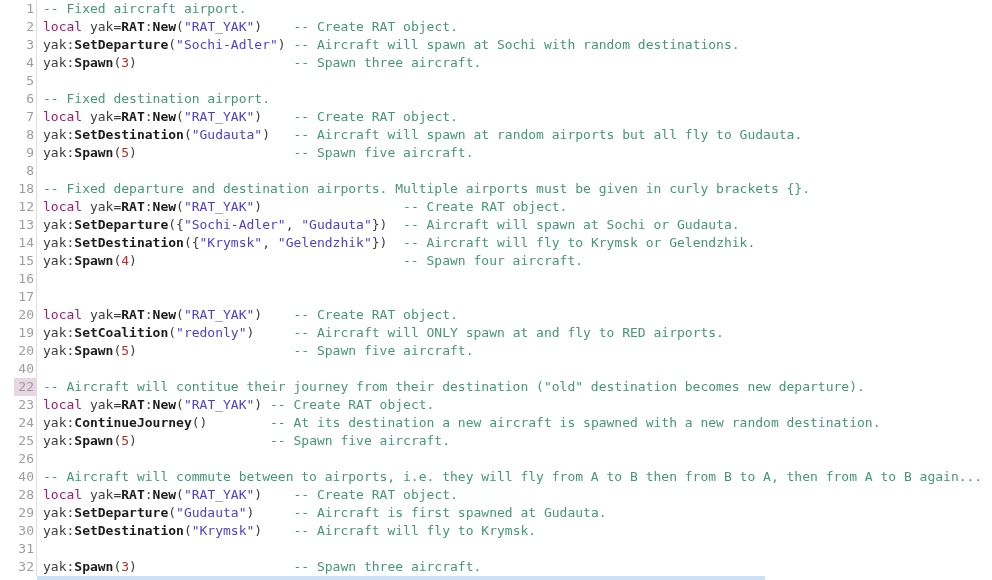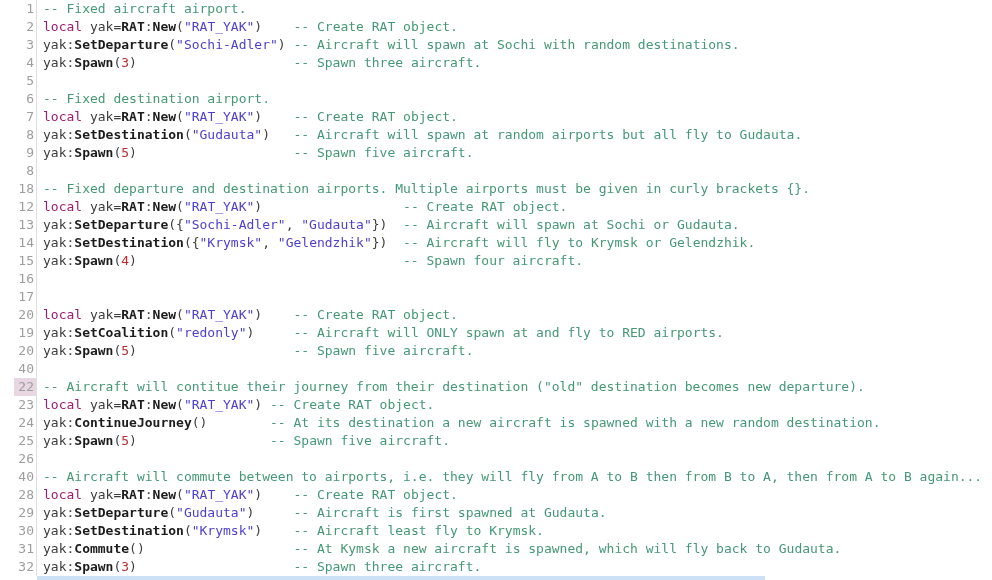--- a/index.html
+++ b/index.html
@@ -66,18 +66,18 @@
       <div class="row"><span class="gutter"><span class="num">20</span></span><span class="code"><span class="tk-p">yak:</span><span class="tk-b">Spawn</span><span class="tk-p">(</span><span class="tk-n">5</span><span class="tk-p">)                    </span><span class="tk-c">-- Spawn five aircraft.</span></span></div>
       <div class="row"><span class="gutter"><span class="num">40</span></span><span class="code"></span></div>
       <div class="row"><span class="gutter"><span class="num hl">22</span></span><span class="code"><span class="tk-c">-- Aircraft will contitue their journey from their destination ("old" destination becomes new departure).</span></span></div>
       <div class="row"><span class="gutter"><span class="num">23</span></span><span class="code"><span class="tk-k">local</span><span class="tk-p"> yak=</span><span class="tk-b">RAT</span><span class="tk-p">:</span><span class="tk-b">New</span><span class="tk-p">(</span><span class="tk-s">"RAT_YAK"</span><span class="tk-p">) </span><span class="tk-c">-- Create RAT object.</span></span></div>
       <div class="row"><span class="gutter"><span class="num">24</span></span><span class="code"><span class="tk-p">yak:</span><span class="tk-b">ContinueJourney</span><span class="tk-p">()        </span><span class="tk-c">-- At its destination a new aircraft is spawned with a new random destination.</span></span></div>
       <div class="row"><span class="gutter"><span class="num">25</span></span><span class="code"><span class="tk-p">yak:</span><span class="tk-b">Spawn</span><span class="tk-p">(</span><span class="tk-n">5</span><span class="tk-p">)                 </span><span class="tk-c">-- Spawn five aircraft.</span></span></div>
       <div class="row"><span class="gutter"><span class="num">26</span></span><span class="code"></span></div>
       <div class="row"><span class="gutter"><span class="num">40</span></span><span class="code"><span class="tk-c">-- Aircraft will commute between to airports, i.e. they will fly from A to B then from B to A, then from A to B again...</span></span></div>
       <div class="row"><span class="gutter"><span class="num">28</span></span><span class="code"><span class="tk-k">local</span><span class="tk-p"> yak=</span><span class="tk-b">RAT</span><span class="tk-p">:</span><span class="tk-b">New</span><span class="tk-p">(</span><span class="tk-s">"RAT_YAK"</span><span class="tk-p">)    </span><span class="tk-c">-- Create RAT object.</span></span></div>
       <div class="row"><span class="gutter"><span class="num">29</span></span><span class="code"><span class="tk-p">yak:</span><span class="tk-b">SetDeparture</span><span class="tk-p">(</span><span class="tk-s">"Gudauta"</span><span class="tk-p">)     </span><span class="tk-c">-- Aircraft is first spawned at Gudauta.</span></span></div>
-      <div class="row"><span class="gutter"><span class="num">30</span></span><span class="code"><span class="tk-p">yak:</span><span class="tk-b">SetDestination</span><span class="tk-p">(</span><span class="tk-s">"Krymsk"</span><span class="tk-p">)    </span><span class="tk-c">-- Aircraft least fly to Krymsk.</span></span></div>
-      <div class="row"><span class="gutter"><span class="num">31</span></span><span class="code"><span class="tk-p">yak:</span><span class="tk-b">Commute</span><span class="tk-p">()                   </span><span class="tk-c">-- At Kymsk a new aircraft is spawned, which will fly back to Gudauta.</span></span></div>
+      <div class="row"><span class="gutter"><span class="num">30</span></span><span class="code"><span class="tk-p">yak:</span><span class="tk-b">SetDestination</span><span class="tk-p">(</span><span class="tk-s">"Krymsk"</span><span class="tk-p">)    </span><span class="tk-c">-- Aircraft will fly to Krymsk.</span></span></div>
+      <div class="row"><span class="gutter"><span class="num">31</span></span></div>
       <div class="row"><span class="gutter"><span class="num">32</span></span><span class="code"><span class="tk-p">yak:</span><span class="tk-b">Spawn</span><span class="tk-p">(</span><span class="tk-n">3</span><span class="tk-p">)                    </span><span class="tk-c">-- Spawn three aircraft.</span></span></div>
     </div>
   <div class="selection-strip"></div>
 </div>
 
 </body></html>

